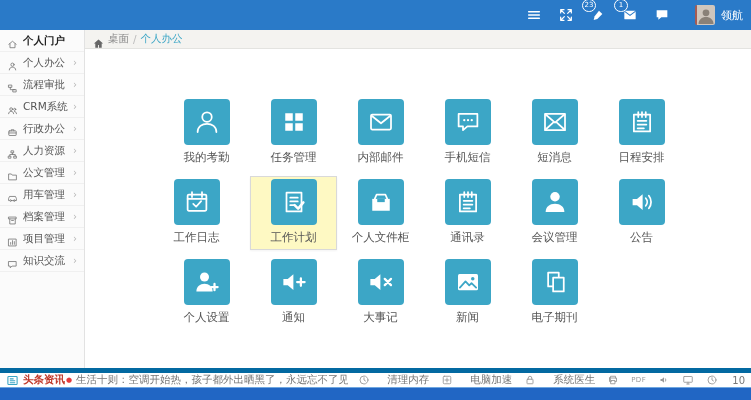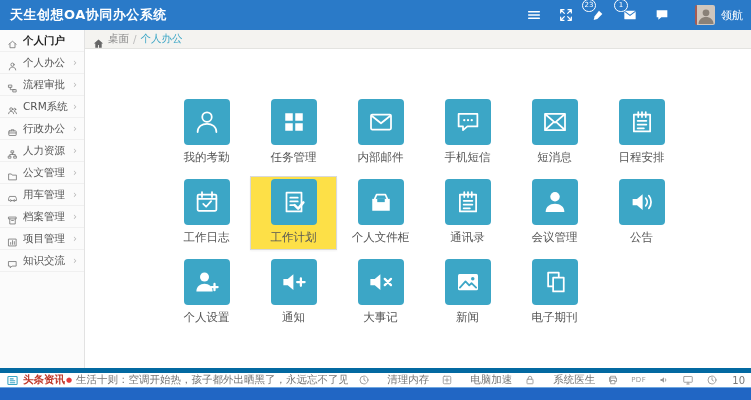--- a/index.html
+++ b/index.html
@@ -33,21 +33,21 @@
     display:flex;align-items:center;padding-left:8px;box-sizing:border-box;gap:4px;}
   #crumbbar .cic{width:11px;height:11px;color:#666;}
   #crumbbar .cic svg{width:100%;height:100%;}
   .croot{font-size:10.5px;color:#888;cursor:pointer;}
   .csep{font-size:10.5px;color:#bbb;}
   .ccur{font-size:10.5px;color:#3aa5c5;cursor:pointer;}
 
   
   #main{position:absolute;left:85px;top:49px;right:0;bottom:32px;background:#fff;}
   .cell{position:absolute;width:87px;height:74px;text-align:center;cursor:pointer;box-sizing:border-box;padding-top:2px;border:1px solid transparent;}
-  .cell.hl{border:1px solid #d9d9d9;background:#fde047;box-shadow:0 1px 2px rgba(0,0,0,.05);}
+  .cell.hl{border:1px solid #d9d9d9;background:#fef9c3;box-shadow:0 1px 2px rgba(0,0,0,.05);}
   .tile{width:46px;height:46px;border-radius:4px;margin:0 auto;display:flex;align-items:center;justify-content:center;color:#fff;}
   .tile svg{width:30px;height:30px;}
   .tlabel{margin-top:5px;font-size:11.5px;color:#555;white-space:nowrap;}
 
   
   #ticker{position:absolute;left:0;top:368px;width:751px;height:19px;background:#fff;border-top:5px solid #0369a1;
     display:flex;align-items:center;box-sizing:border-box;padding:0 6px;font-size:10.5px;color:#666;}
   #ticker .tic{width:13px;height:13px;color:#3aa5c5;margin-right:4px;flex:none;}
   #ticker .tic svg{width:100%;height:100%;}
   .tsource{color:#c0392b;font-weight:600;white-space:nowrap;}
@@ -63,21 +63,20 @@
 
   
   #taskbar{position:absolute;left:0;bottom:0;width:751px;height:13px;background:#2166c4;border-top:1px solid #6fa7e0;box-sizing:border-box;}
 </style>
 </head>
 <body>
 
 <div id="stage">
 
   <div id="topbar">
-    <span id="apptitle">天生创想OA协同办公系统</span>
     <div id="topright">
 
       <span class="hicon"><svg viewBox="0 0 24 24" stroke="currentColor" stroke-width="1.6" stroke-linecap="round" stroke-linejoin="round" fill="none">
             <path d="M4 7h16M4 12h16M4 17h16" fill="none" stroke-width="2.2"></path>
           </svg></span>
         <span class="hicon"><svg viewBox="0 0 24 24" stroke="currentColor" stroke-width="1.6" stroke-linecap="round" stroke-linejoin="round" fill="none">
             <path d="M4 9V4h5M15 4h5v5M20 15v5h-5M9 20H4v-5M4.5 4.5l5 5M19.5 4.5l-5 5M4.5 19.5l5-5M19.5 19.5l-5-5" fill="none" stroke-width="1.8"></path>
           </svg></span>
         <span class="hicon"><svg viewBox="0 0 24 24" stroke="currentColor" stroke-width="1.6" stroke-linecap="round" stroke-linejoin="round" fill="none">
             <path d="M13.5 5.5l5 5L11 18l-5.5 1.5L7 14z" fill="currentColor" stroke="none"></path>
@@ -259,21 +258,21 @@
       </div>
       <div class="cell" style="left: 513px; top: 47px;">
         <div class="tile" style="background:#3CA6C6">
           <svg viewBox="0 0 24 24" stroke="currentColor" stroke-width="1.4" stroke-linecap="round" stroke-linejoin="round" fill="none">
             <rect x="5.5" y="6" width="13" height="13.5" fill="none"></rect>
             <path d="M9 4v4M12 4v4M15 4v4M8.5 11h7M8.5 14h7M8.5 17h5" fill="none"></path>
           </svg>
         </div>
         <div class="tlabel">日程安排</div>
       </div>
-      <div class="cell" style="left: 78px; top: 127px;">
+      <div class="cell" style="left: 68px; top: 127px;">
         <div class="tile" style="background:#3CA6C6">
           <svg viewBox="0 0 24 24" stroke="currentColor" stroke-width="1.4" stroke-linecap="round" stroke-linejoin="round" fill="none">
             <rect x="4.5" y="6" width="15" height="13" rx="1" fill="none"></rect>
             <path d="M8 4v4M16 4v4M4.5 9.5h15" fill="none"></path>
             <path d="M9 13.5l2.3 2.3 4-4.5" fill="none"></path>
           </svg>
         </div>
         <div class="tlabel">工作日志</div>
       </div>
       <div class="cell hl" style="left: 165px; top: 127px;">

